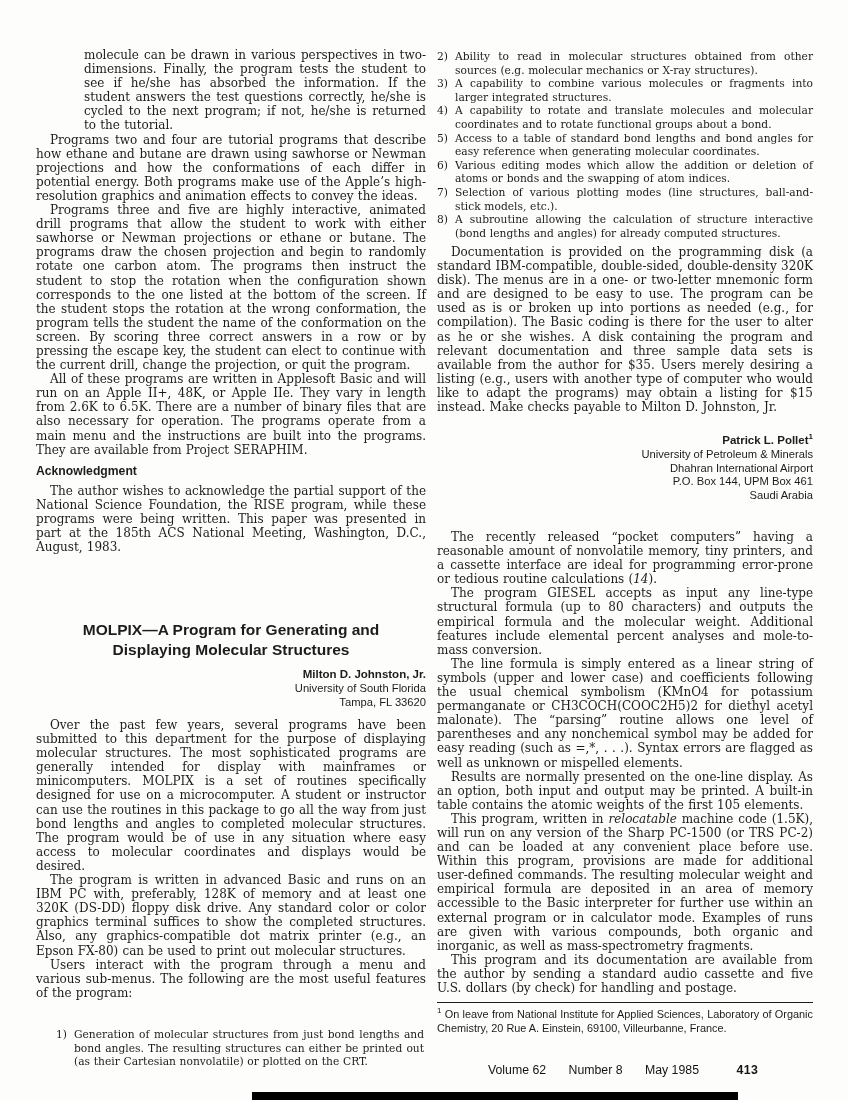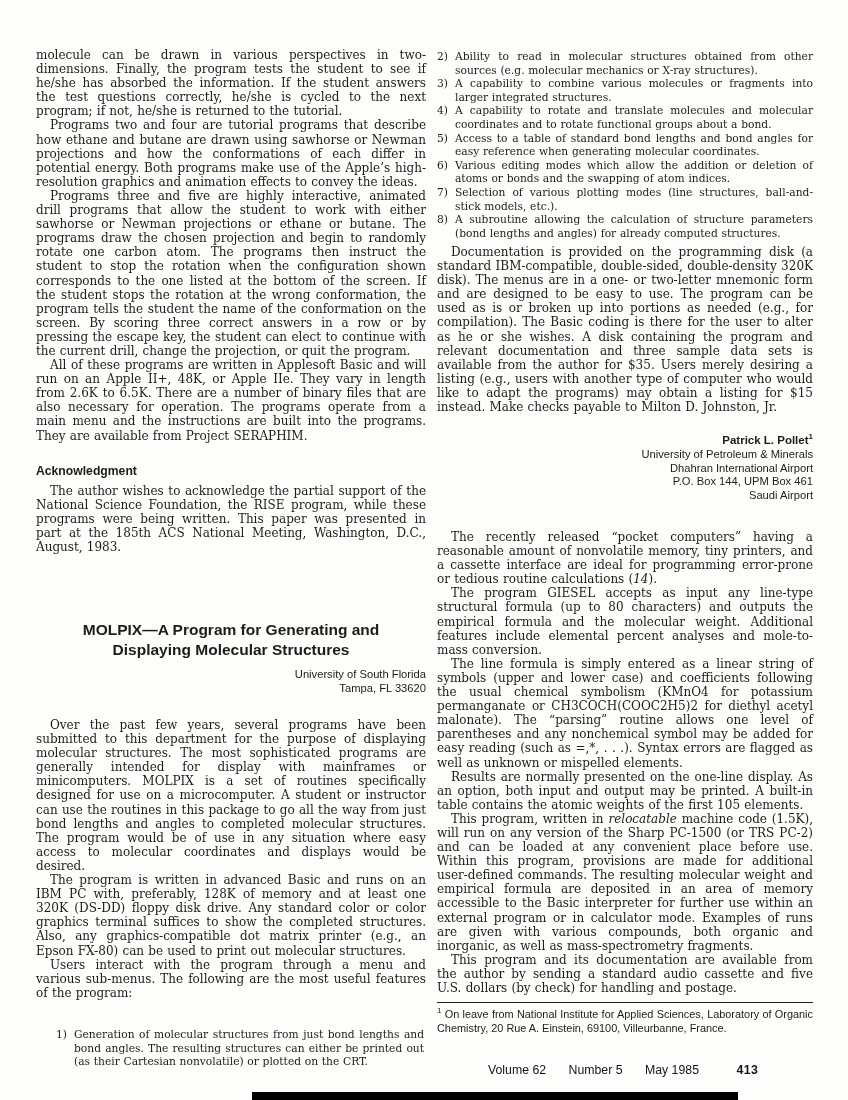--- a/index.html
+++ b/index.html
@@ -1,21 +1,21 @@
 <!DOCTYPE html>
 <html><head>
 <meta charset="utf-8">
 <style>
   html,body{margin:0;padding:0;}
   body{width:848px;height:1100px;position:relative;background:#fdfdfc;color:#1d1c1a;
        font-family:"DejaVu Serif","Liberation Serif",serif;overflow:hidden;}
   .abs{position:absolute;}
   p{margin:0;text-align:justify;font-size:12px;line-height:14.1px;text-indent:14px;
     word-spacing:0.4px;}
-  p.noindent{text-indent:0;}
+  p.noindent{text-indent:0;margin-left:48px;}
   .sans{font-family:"Liberation Sans","DejaVu Sans",sans-serif;}
   .ack-h{font-size:12.2px;font-weight:bold;margin:0;}
   .article-title{font-size:15.5px;font-weight:bold;text-align:center;line-height:19.5px;margin:0;}
   .authors{text-align:right;font-size:11.2px;line-height:13.8px;}
   .authors .name{font-weight:bold;font-size:11.5px;}
   .small-list .li{position:relative;padding-left:18px;font-size:10.7px;line-height:13.6px;
     text-align:justify;word-spacing:0.3px;}
   .small-list .num{position:absolute;left:0;top:0;}
   .footnote{font-family:"Liberation Sans","DejaVu Sans",sans-serif;font-size:10.9px;
     line-height:13.6px;text-align:justify;border-top:1.5px solid #1d1c1a;padding-top:5px;}
@@ -40,20 +40,21 @@
   <div class="sans ack-h">Acknowledgment</div>
   <p style="margin-top:6px;">The author wishes to acknowledge the partial support of the National Science Foundation, the RISE program, while these programs were being written. This paper was presented in part at the 185th ACS National Meeting, Washington, D.C., August, 1983.</p>
 </div>
 
 <div class="abs" style="left:36px;top:620px;width:390px;">
   <div class="sans article-title">
     <div>MOLPIX—A Program for Generating and</div>
     <div>Displaying Molecular Structures</div>
   </div>
   <div class="sans authors" style="margin-top:9px;">
+    <div class="name">Milton D. Johnston, Jr.</div>
     <div>University of South Florida</div>
     <div>Tampa, FL 33620</div>
   </div>
 </div>
 
 <div class="abs" style="left:36px;top:718px;width:390px;">
   <p>Over the past few years, several programs have been submitted to this department for the purpose of displaying molecular structures. The most sophisticated programs are generally intended for display with mainframes or minicomputers. MOLPIX is a set of routines specifically designed for use on a microcomputer. A student or instructor can use the routines in this package to go all the way from just bond lengths and angles to completed molecular structures. The program would be of use in any situation where easy access to molecular coordinates and displays would be desired.</p>
   <p>The program is written in advanced Basic and runs on an IBM PC with, preferably, 128K of memory and at least one 320K (DS-DD) floppy disk drive. Any standard color or color graphics terminal suffices to show the completed structures. Also, any graphics-compatible dot matrix printer (e.g., an Epson FX-80) can be used to print out molecular structures.</p>
   <p>Users interact with the program through a menu and various sub-menus. The following are the most useful features of the program:</p>
 </div>
@@ -85,51 +86,51 @@
   <div class="li">
     <span class="num">6)</span>
     <span>Various editing modes which allow the addition or deletion of atoms or bonds and the swapping of atom indices.</span>
   </div>
   <div class="li">
     <span class="num">7)</span>
     <span>Selection of various plotting modes (line structures, ball-and-stick models, etc.).</span>
   </div>
   <div class="li">
     <span class="num">8)</span>
-    <span>A subroutine allowing the calculation of structure parameters (bond lengths and angles) for already computed structures.</span>
+    <span>A subroutine allowing the calculation of structure interactive (bond lengths and angles) for already computed structures.</span>
   </div>
 </div>
 
 <div class="abs" style="left:437px;top:245px;width:376px;">
   <p>Documentation is provided on the programming disk (a standard IBM-compatible, double-sided, double-density 320K disk). The menus are in a one- or two-letter mnemonic form and are designed to be easy to use. The program can be used as is or broken up into portions as needed (e.g., for compilation). The Basic coding is there for the user to alter as he or she wishes. A disk containing the program and relevant documentation and three sample data sets is available from the author for $35. Users merely desiring a listing (e.g., users with another type of computer who would like to adapt the programs) may obtain a listing for $15 instead. Make checks payable to Milton D. Johnston, Jr.</p>
 </div>
 
 <div class="abs" style="left:437px;top:427px;width:376px;">
   <div class="sans authors" style="margin-top:7px;">
     <div class="name"><span>Patrick L. Pollet</span><sup>1</sup></div>
     <div>University of Petroleum &amp; Minerals</div>
     <div>Dhahran International Airport</div>
     <div>P.O. Box 144, UPM Box 461</div>
-    <div>Saudi Airport</div>
+    <div>Saudi Arabia</div>
   </div>
 </div>
 
 <div class="abs" style="left:437px;top:530px;width:376px;">
   <p><span>The recently released “pocket computers” having a reasonable amount of nonvolatile memory, tiny printers, and a cassette interface are ideal for programming error-prone or tedious routine calculations (</span><i>14</i><span>).</span></p>
   <p><span>The program GIESEL accepts as input any line-type structural formula (up to 80 characters) and outputs the empirical formula and the molecular weight. Additional features include elemental percent analyses and mole-to-mass conversion.</span></p>
   <p><span>The line formula is simply entered as a linear string of symbols (upper and lower case) and coefficients following the usual chemical symbolism (KMnO4 for potassium permanganate or CH3COCH(COOC2H5)2 for diethyl acetyl malonate). The “parsing” routine allows one level of parentheses and any nonchemical symbol may be added for easy reading (such as =,*, . . .). Syntax errors are flagged as well as unknown or mispelled elements.</span></p>
   <p><span>Results are normally presented on the one-line display. As an option, both input and output may be printed. A built-in table contains the atomic weights of the first 105 elements.</span></p>
   <p><span>This program, written in </span><i>relocatable</i><span> machine code (1.5K), will run on any version of the Sharp PC-1500 (or TRS PC-2) and can be loaded at any convenient place before use. Within this program, provisions are made for additional user-defined commands. The resulting molecular weight and empirical formula are deposited in an area of memory accessible to the Basic interpreter for further use within an external program or in calculator mode. Examples of runs are given with various compounds, both organic and inorganic, as well as mass-spectrometry fragments.</span></p>
   <p><span>This program and its documentation are available from the author by sending a standard audio cassette and five U.S. dollars (by check) for handling and postage.</span></p>
 </div>
 
 <div class="abs footnote" style="left:437px;top:1002px;width:376px;">
   <sup>1</sup><span> On leave from National Institute for Applied Sciences, Laboratory of Organic Chemistry, 20 Rue A. Einstein, 69100, Villeurbanne, France.</span>
 </div>
 
 <div class="abs footer" style="left:488px;top:1063px;">
   <span class="seg">Volume 62</span>
-  <span class="seg">Number 5</span>
+  <span class="seg">Number 8</span>
   <span>May 1985</span>
   <span class="pagenum">413</span>
 </div>
 
 <div class="abs scan-bar" style="left:252px;top:1092px;width:486px;height:8px;"></div>
 
 </body></html>

